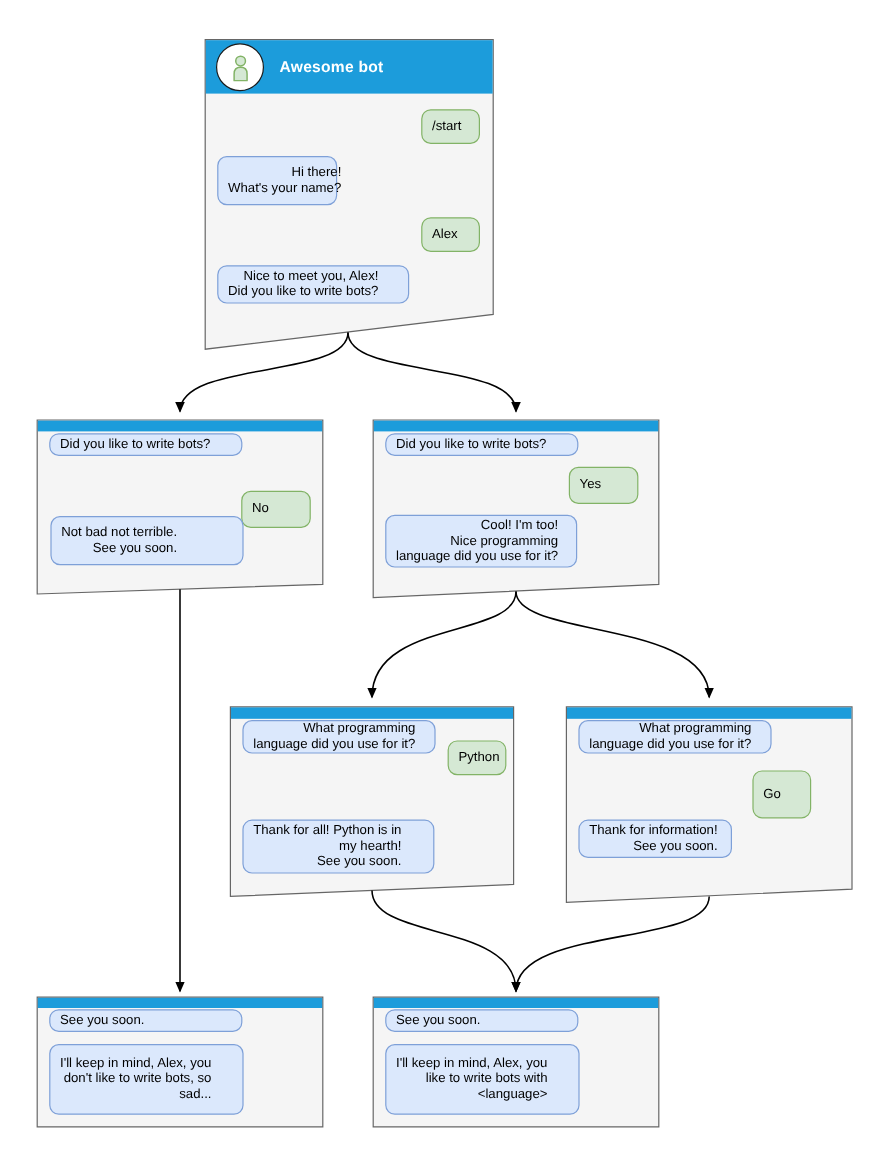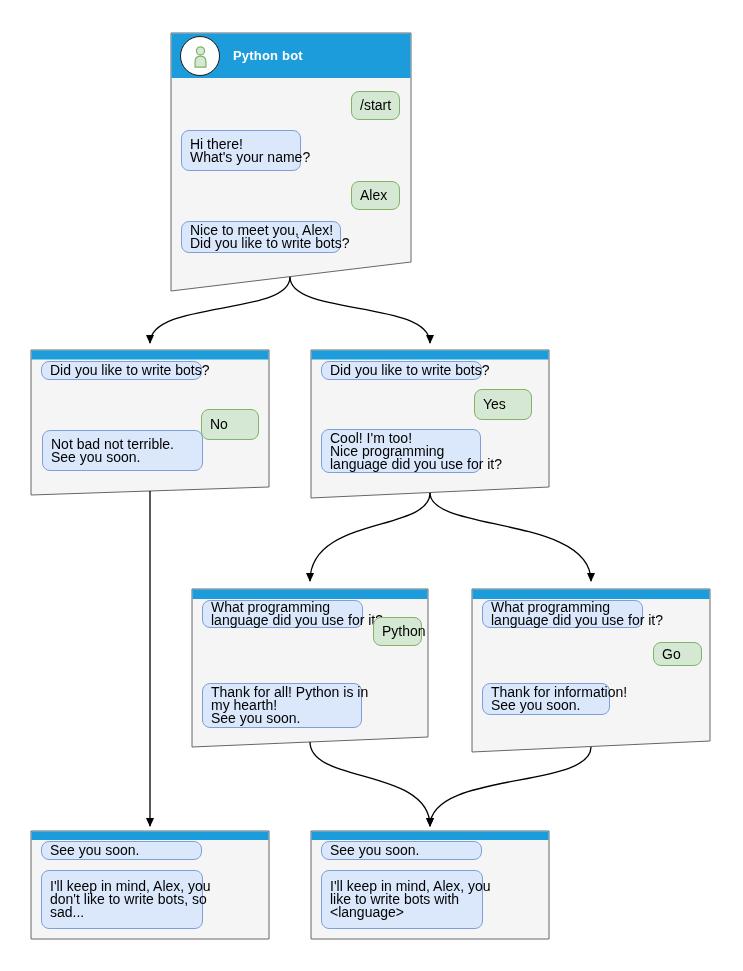--- a/index.html
+++ b/index.html
@@ -17,22 +17,22 @@
     --arrow:#000000;
     --title_text:#ffffff;
   }
   #shapes{position:absolute;left:0;top:0;width:743px;height:971px;}
   .win-poly{fill:var(--window_fill);stroke:var(--window_border);stroke-width:1;}
   .hdr-rect{fill:var(--header_blue);stroke:none;}
   .edge{fill:none;stroke:var(--arrow);stroke-width:1.3;}
   .arrowhead{fill:var(--arrow);}
   .b{
     position:absolute;display:flex;align-items:center;
-    font-size:14px;line-height:13px;white-space:pre;
-    padding:0 8px;border-radius:8px;box-sizing:border-box;
+    font-size:11px;line-height:13px;white-space:pre;
+    padding:0 8px;border-radius:8px;box-sizing:border-box;text-align:right;
   }
   .in{background:var(--bubble_in_fill);border:1px solid var(--bubble_in_border);}
   .out{background:var(--bubble_out_fill);border:1px solid var(--bubble_out_border);}
   .win-title{
     position:absolute;left:233px;top:33px;height:45px;display:flex;align-items:center;
     font-size:13px;font-weight:bold;color:var(--title_text);letter-spacing:.2px;
   }
   .avatar{
     position:absolute;left:180px;top:36px;width:40px;height:40px;border-radius:50%;
     background:#ffffff;border:1.6px solid #1a1a1a;display:flex;align-items:center;justify-content:center;
@@ -86,24 +86,24 @@
   <path class="edge" d="M310,742 C310,784 430,768 430,826" marker-end="url(#ah)"></path>
   <path class="edge" d="M591,747 C591,789 430,771 430,826" marker-end="url(#ah)"></path>
 </svg>
 
 <div class="avatar">
   <svg width="27" height="27" viewBox="0 0 24 24">
     <circle cx="12" cy="7" r="3.6" fill="#d5e8d4" stroke="#82b366" stroke-width="1.1"></circle>
     <path d="M7.2,21.5 L7.2,16.5 C7.2,13.2 9.2,11.6 12,11.6 C14.8,11.6 16.8,13.2 16.8,16.5 L16.8,21.5 Z" fill="#d5e8d4" stroke="#82b366" stroke-width="1.1" stroke-linejoin="round"></path>
   </svg>
 </div>
-<div class="win-title">Python bot</div>
+<div class="win-title">Awesome bot</div>
 
 <div class="b out" style="left:351px;top:91px;width:49px;height:29px">/start</div>
-<div class="b in" style="left:181px;top:130px;width:120px;height:41px">Hi there!
+<div class="b in" style="left:181px;top:130px;width:100px;height:41px">Hi there!
 What's your name?</div>
 <div class="b out" style="left:351px;top:181px;width:49px;height:29px">Alex</div>
 <div class="b in" style="left:181px;top:221px;width:160px;height:32px">Nice to meet you, Alex!
 Did you like to write bots?</div>
 
 <div class="b in" style="left:41px;top:361px;width:161px;height:19px">Did you like to write bots?</div>
 <div class="b out" style="left:201px;top:409px;width:58px;height:31px">No</div>
 <div class="b in" style="left:42px;top:430px;width:161px;height:41px">Not bad not terrible.
 See you soon.</div>
 
@@ -115,21 +115,21 @@
 
 <div class="b in" style="left:202px;top:600px;width:161px;height:28px">What programming
 language did you use for it?</div>
 <div class="b out" style="left:373px;top:617px;width:49px;height:29px">Python</div>
 <div class="b in" style="left:202px;top:683px;width:160px;height:45px">Thank for all! Python is in
 my hearth!
 See you soon.</div>
 
 <div class="b in" style="left:482px;top:600px;width:161px;height:28px">What programming
 language did you use for it?</div>
-<div class="b out" style="left:653px;top:642px;width:49px;height:24px">Go</div>
+<div class="b out" style="left:627px;top:642px;width:49px;height:40px">Go</div>
 <div class="b in" style="left:482px;top:683px;width:128px;height:32px">Thank for information!
 See you soon.</div>
 
 <div class="b in" style="left:41px;top:841px;width:161px;height:19px">See you soon.</div>
 <div class="b in" style="left:41px;top:870px;width:162px;height:59px">I'll keep in mind, Alex, you
 don't like to write bots, so
 sad...</div>
 
 <div class="b in" style="left:321px;top:841px;width:161px;height:19px">See you soon.</div>
 <div class="b in" style="left:321px;top:870px;width:162px;height:59px">I'll keep in mind, Alex, you

